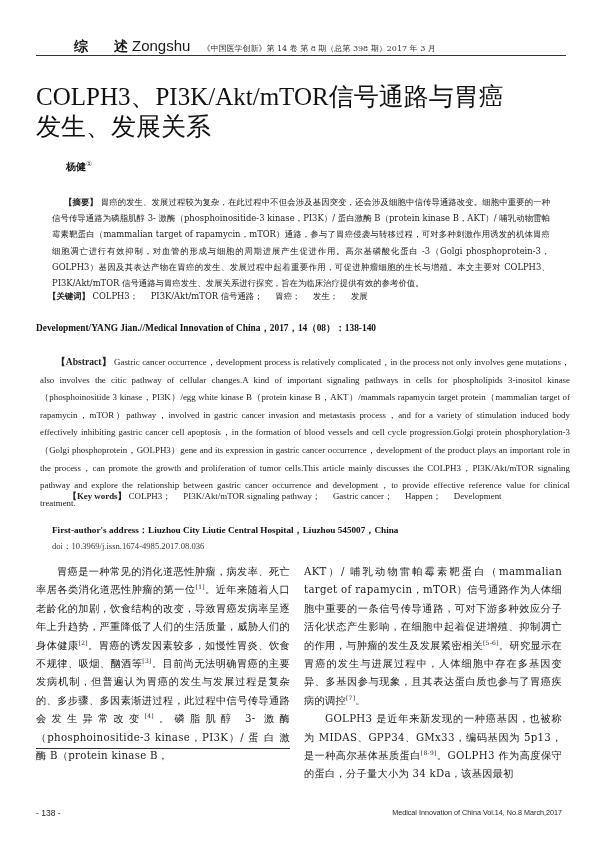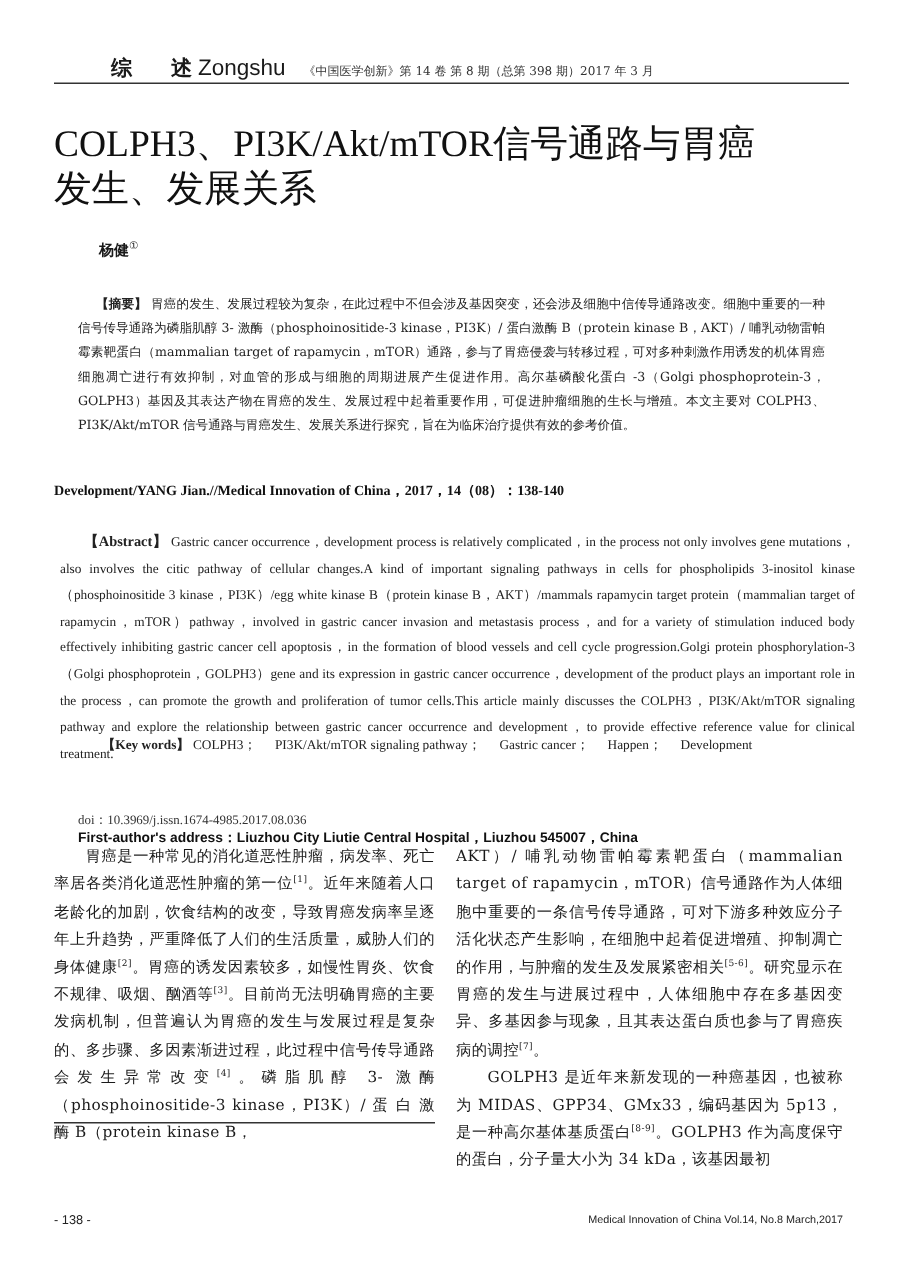--- a/index.html
+++ b/index.html
@@ -32,21 +32,21 @@
 
     
     .en-title { position: absolute; left: 36px; top: 320px; width: 530px; font-family: "Liberation Serif", serif; font-weight: bold; font-size: 9.4px; line-height: 16px; color: #111; }
     .en-title .l1 { display: block; text-indent: 16px; }
     .en-abs { position: absolute; left: 40px; top: 353px; width: 530px; font-family: "Liberation Serif", serif; font-size: 8.9px; line-height: 17.6px; text-align: justify; color: #222; }
     .en-abs p { margin: 0; text-indent: 16px; }
     .en-abs .lbl { font-size: 9.6px; }
     .en-kw { position: absolute; left: 52px; top: 488px; width: 530px; font-family: "Liberation Serif", serif; font-size: 8.9px; line-height: 17px; color: #222; }
     .en-kw .indent { padding-left: 16px; }
     .en-kw .kw { margin-right: 10px; }
-    .en-addr { position: absolute; left: 52px; top: 552px; font-family: Liberation Sans, sans-serif; font-weight: bold; font-size: 9.2px; color: #111; }
+    .en-addr { position: absolute; left: 52px; top: 524px; font-family: Liberation Serif, serif; font-weight: bold; font-size: 9.2px; color: #111; }
     .en-doi { position: absolute; left: 52px; top: 541px; font-family: "Liberation Serif", serif; font-size: 8.6px; color: #333; }
 
     
     .col { position: absolute; top: 563px; width: 254px; font-size: 10.2px; line-height: 18.4px; text-align: justify; color: #1a1a1a; letter-spacing: 0.3px; }
     .col-left { left: 36px; }
     .col-right { left: 304px; width: 258px; }
     .col p { margin: 0; }
     .col p.indent { text-indent: 21px; }
     .col sup { font-size: 6px; vertical-align: 4px; line-height: 0; }
     .sec-head { font-family: "DejaVu Sans", sans-serif; font-weight: bold; font-size: 9.6px; line-height: 18.4px; letter-spacing: 0; }
@@ -77,20 +77,28 @@
     <div>COLPH3、PI3K/Akt/mTOR信号通路与胃癌</div>
     <div>发生、发展关系</div>
   </div>
   <div class="author">
     <span>杨健</span><sup>①</sup>
   </div>
 
   <div class="cn-abs">
     <p><span class="lbl">【摘要】</span> <span>胃癌的发生、发展过程较为复杂，在此过程中不但会涉及基因突变，还会涉及细胞中信传导通路改变。细胞中重要的一种信号传导通路为磷脂肌醇 3- 激酶（phosphoinositide-3 kinase，PI3K）/ 蛋白激酶 B（protein kinase B，AKT）/ 哺乳动物雷帕霉素靶蛋白（mammalian target of rapamycin，mTOR）通路，参与了胃癌侵袭与转移过程，可对多种刺激作用诱发的机体胃癌细胞凋亡进行有效抑制，对血管的形成与细胞的周期进展产生促进作用。高尔基磷酸化蛋白 -3（Golgi phosphoprotein-3，GOLPH3）基因及其表达产物在胃癌的发生、发展过程中起着重要作用，可促进肿瘤细胞的生长与增殖。本文主要对 COLPH3、PI3K/Akt/mTOR 信号通路与胃癌发生、发展关系进行探究，旨在为临床治疗提供有效的参考价值。</span></p>
   </div>
+  <div class="cn-kw">
+    <span class="lbl">【关键词】</span>
+    <span class="kw">COLPH3；</span>
+    <span class="kw">PI3K/Akt/mTOR 信号通路；</span>
+    <span class="kw">胃癌；</span>
+    <span class="kw">发生；</span>
+    <span class="kw">发展</span>
+  </div>
 
   <div class="en-title">
     <span>Development/YANG Jian.//Medical Innovation of China，2017，14（08）：138-140</span>
   </div>
   <div class="en-abs">
     <p><span class="lbl">【Abstract】</span> <span>Gastric cancer occurrence，development process is relatively complicated，in the process not only involves gene mutations，also involves the citic pathway of cellular changes.A kind of important signaling pathways in cells for phospholipids 3-inositol kinase（phosphoinositide 3 kinase，PI3K）/egg white kinase B（protein kinase B，AKT）/mammals rapamycin target protein（mammalian target of rapamycin，mTOR）pathway，involved in gastric cancer invasion and metastasis process，and for a variety of stimulation induced body effectively inhibiting gastric cancer cell apoptosis，in the formation of blood vessels and cell cycle progression.Golgi protein phosphorylation-3（Golgi phosphoprotein，GOLPH3）gene and its expression in gastric cancer occurrence，development of the product plays an important role in the process，can promote the growth and proliferation of tumor cells.This article mainly discusses the COLPH3，PI3K/Akt/mTOR signaling pathway and explore the relationship between gastric cancer occurrence and development，to provide effective reference value for clinical treatment.</span></p>
   </div>
   <div class="en-kw">
     <span class="indent"></span><span class="lbl">【Key words】</span>
     <span class="kw">COLPH3；</span>

